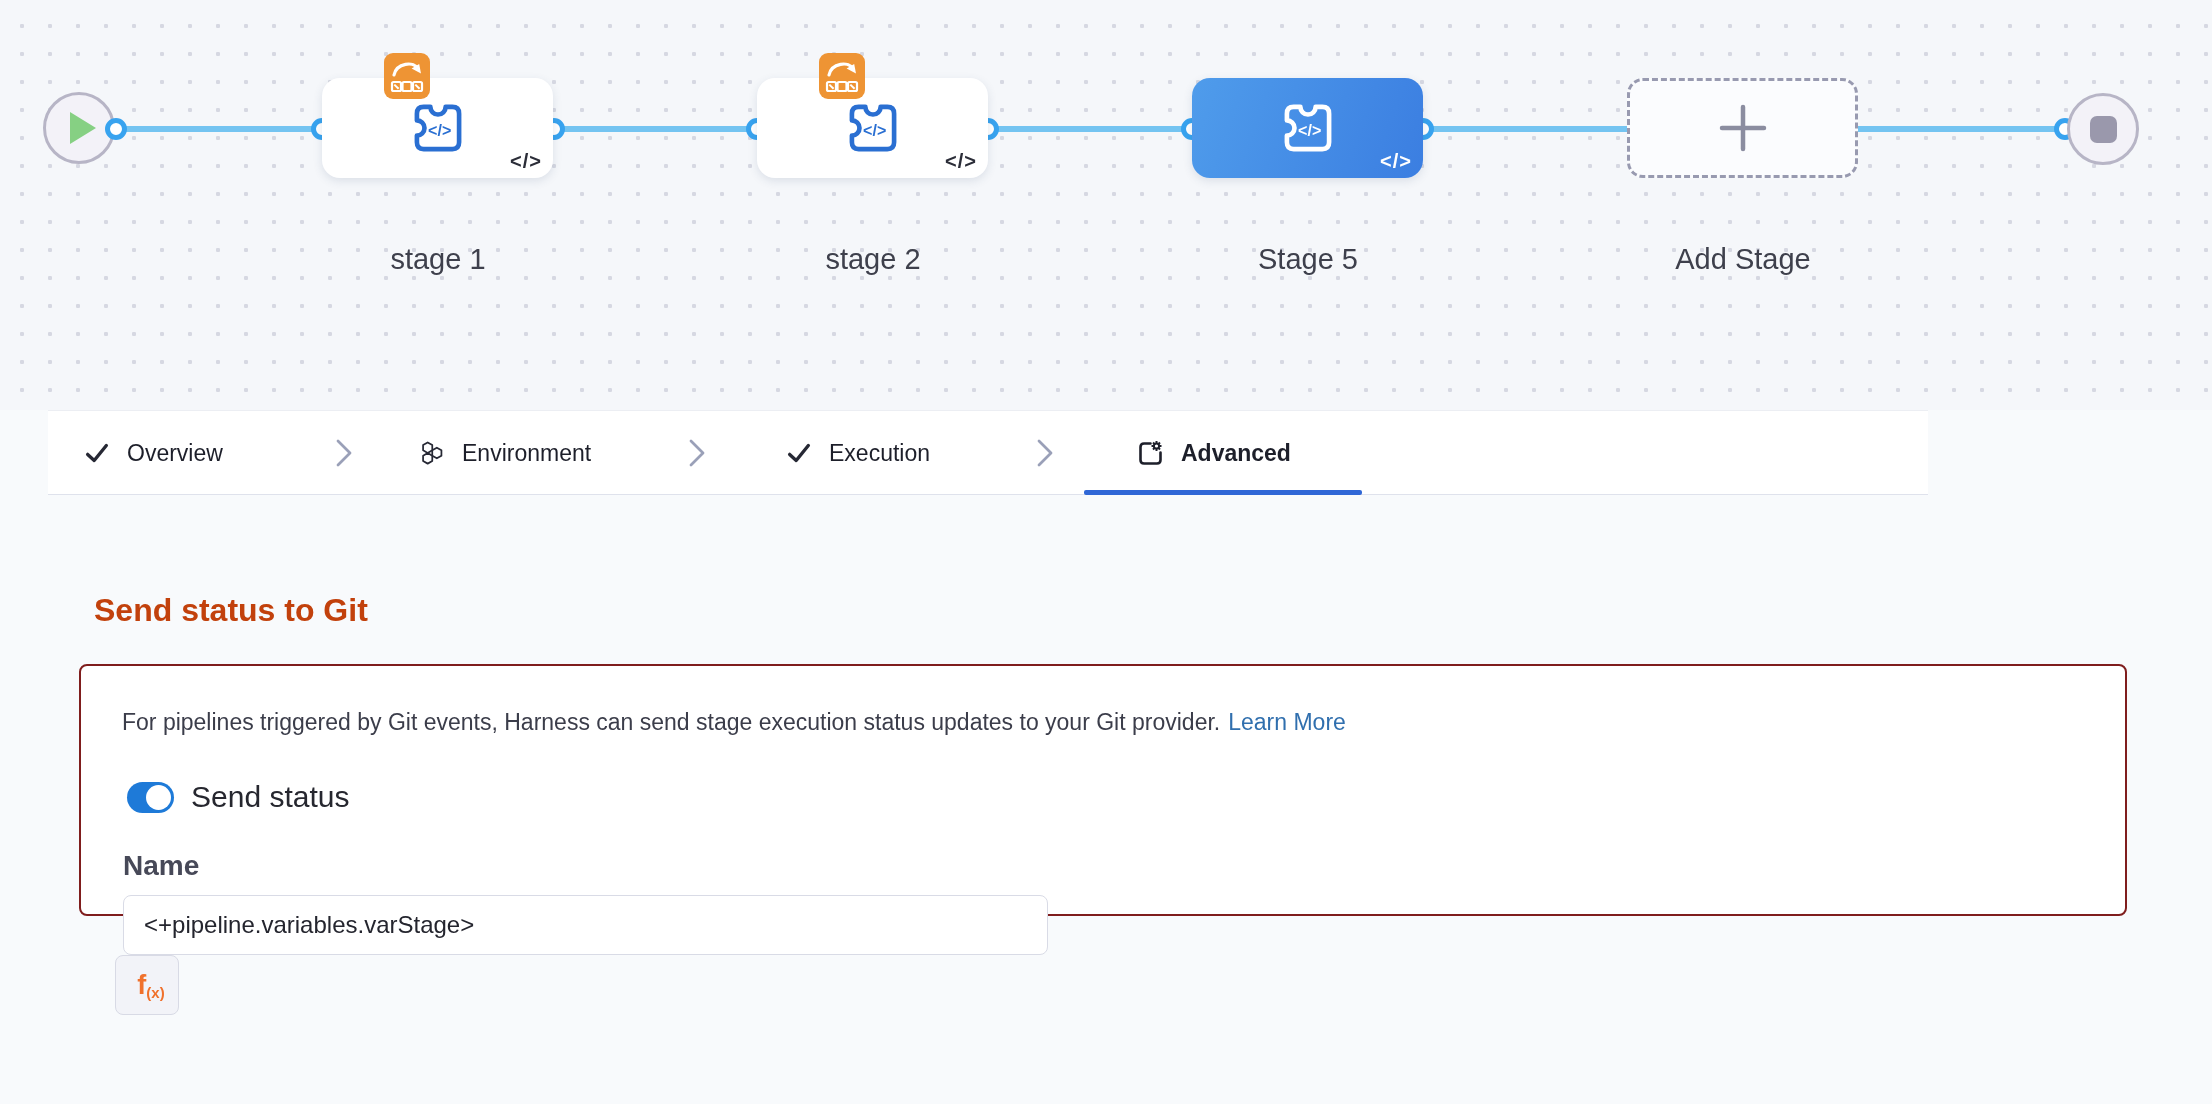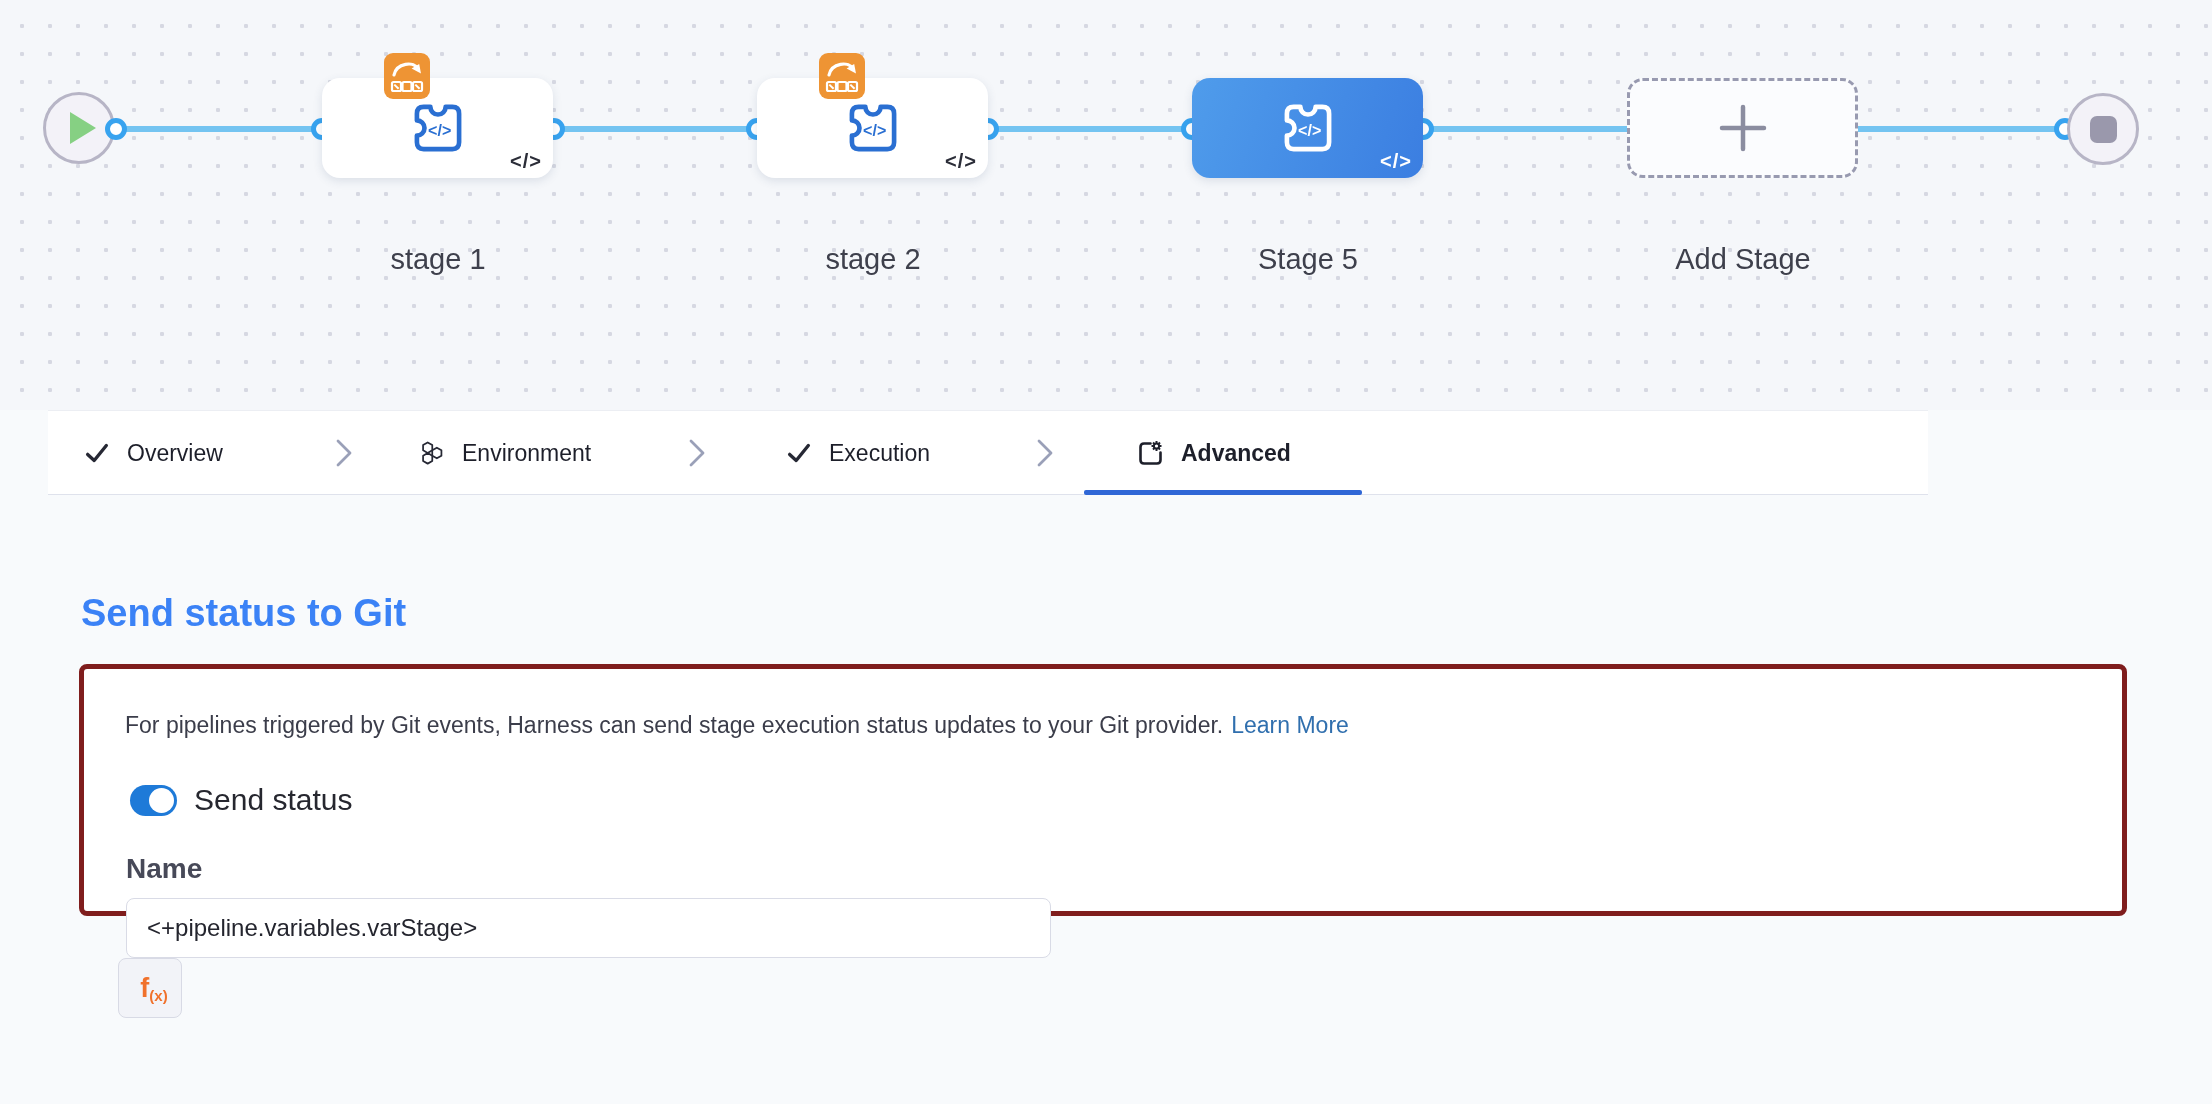--- a/index.html
+++ b/index.html
@@ -50,23 +50,23 @@
          font-size:23px; color:#1d1f2a; cursor:pointer; }
   .t1 { left:35px; } .t2 { left:371px; } .t3 { left:737px; } .t4 { left:1088px; }
   .tab.active { font-weight:700; }
   .sep { position:absolute; top:0; height:84px; display:flex; align-items:center; }
   .c1 { left:283px; } .c2 { left:636px; } .c3 { left:984px; }
   .underline { position:absolute; left:1036px; bottom:-1px; width:278px; height:5px;
                background:#3067d6; border-radius:2px; }
 
   
   .content { position:absolute; left:0; top:496px; width:2212px; height:608px; background:#f8fafc; }
-  .heading { position:absolute; left:81px; top:96px; font-size:38px; font-weight:700; color:#3b82f6; }
+  .heading { position:absolute; left:94px; top:96px; font-size:32px; font-weight:700; color:#c2410c; }
   .card { position:absolute; left:79px; top:168px; width:2048px; height:252px;
-          background:#fff; border:5px solid #7f1d1d; border-radius:8px; }
+          background:#fff; border:2px solid #7f1d1d; border-radius:8px; }
   .desc { position:absolute; left:41px; top:43px; font-size:23px; color:#3b3d4a; white-space:nowrap; }
   .desc a { color:#306fae; text-decoration:none; margin-left:8px; cursor:pointer; }
   .toggle-row { position:absolute; left:46px; top:114px; display:flex; align-items:center; gap:17px; }
   .toggle { position:relative; width:47px; height:31px; border-radius:16px; background:#1e7ad8; cursor:pointer; }
   .knob { position:absolute; top:3px; right:3px; width:25px; height:25px; border-radius:50%; background:#fff; }
   .toggle-label { font-size:30px; color:#26272f; }
   .name-label { position:absolute; left:42px; top:184px; font-size:28px; font-weight:600; color:#474958; }
   .input-group { position:absolute; left:42px; top:229px; display:flex; align-items:stretch;flex-direction:column; }
   .name-input { width:925px; height:60px; border:1.5px solid #d9dbe6; border-radius:8px;
                 background:#fff; font-size:24px; color:#24252e; padding:0 20px;

